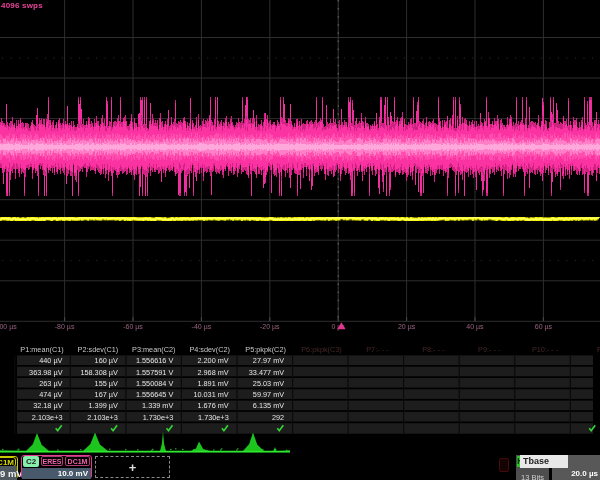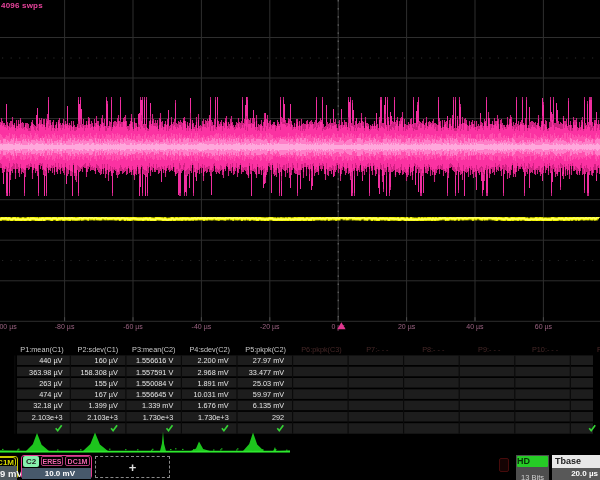--- a/index.html
+++ b/index.html
@@ -111,28 +111,28 @@
 
   <div style="position:absolute;left:-60px;top:1px;width:78px;height:23px;border:1px solid #c9c900;border-radius:3px;background:#000"></div>
   <div style="position:absolute;left:-34px;top:2px;width:50px;height:10px;border:1px solid #c9c900;border-radius:3px;color:#d8d800;font:bold 8px 'Liberation Sans',sans-serif;text-align:right;padding-right:1px;line-height:10px">DC1M</div>
   <div style="position:absolute;left:-60px;top:11px;width:77px;height:14px;background:#4e585e"></div>
   <div style="position:absolute;left:0px;top:11px;width:26px;height:14px;color:#f2f2f2;font:bold 9.5px 'Liberation Sans',sans-serif;text-align:left;line-height:15px">9 mV</div>
 
   <div style="position:absolute;left:21px;top:0px;width:71px;height:24px;border:1px solid #e3398f;border-radius:3px;background:#000"></div>
   <div style="position:absolute;left:23px;top:1px;width:16px;height:11px;background:#86efac;border-radius:2px;color:#222;font:bold 8px 'Liberation Sans',sans-serif;text-align:center;line-height:11px">C2</div>
   <div style="position:absolute;left:41px;top:1px;width:22px;height:10px;border:1px solid #b03b78;border-radius:2px;color:#ef66ad;font:bold 7px 'Liberation Sans',sans-serif;text-align:center;line-height:10px">ERES</div>
   <div style="position:absolute;left:65px;top:1px;width:25px;height:10px;border:1px solid #b03b78;border-radius:2px;color:#ef66ad;font:bold 7px 'Liberation Sans',sans-serif;text-align:center;line-height:10px">DC1M</div>
-  <div style="position:absolute;left:22px;top:13px;width:69px;height:11px;background:#47596b;color:#fff;font:bold 8px 'Liberation Sans',sans-serif;text-align:right;line-height:11px;padding-right:16px">10.0 mV</div>
+  <div style="position:absolute;left:22px;top:13px;width:69px;height:11px;background:#47596b;color:#fff;font:bold 8px 'Liberation Sans',sans-serif;text-align:right;line-height:11px;padding-right:3px">10.0 mV</div>
 
   <div style="position:absolute;left:95px;top:1px;width:75px;height:22px;border:1px dashed #8a8a8a;background:#000;color:#dedede;font:bold 13px 'Liberation Sans',sans-serif;text-align:center;line-height:22px">+</div>
 
   <div style="position:absolute;left:499px;top:3px;width:10px;height:14px;border:1px solid #460b0b;border-radius:2px;background:#150303"></div>
 
   <div style="position:absolute;left:516px;top:0px;width:33px;height:25px;background:#4e4e4e"></div>
   <div style="position:absolute;left:517px;top:1px;width:31px;height:11px;background:#26cc26;color:#083008;font:bold 9px 'Liberation Sans',sans-serif;text-align:left;line-height:11px;border-radius:1px">HD</div>
   <div style="position:absolute;left:517px;top:18px;width:31px;color:#cfcfcf;font:7.5px 'Liberation Sans',sans-serif;text-align:center">13 Bits</div>
 
   <div style="position:absolute;left:552px;top:0px;width:48px;height:25px;background:#585858"></div>
-  <div style="position:absolute;left:552px;top:0px;width:48px;height:13px;background:#e8e8e8;color:#222;font:bold 9px 'Liberation Sans',sans-serif;line-height:13px;padding-left:3px">Tbase</div>
+  <div style="position:absolute;left:520px;top:0px;width:48px;height:13px;background:#e8e8e8;color:#222;font:bold 9px 'Liberation Sans',sans-serif;line-height:13px;padding-left:3px">Tbase</div>
   <div style="position:absolute;left:552px;top:14px;width:46px;color:#fff;font:bold 8px 'Liberation Sans',sans-serif;text-align:right">20.0 µs</div>
 </div>
 
 </div>
 
 </body></html>

